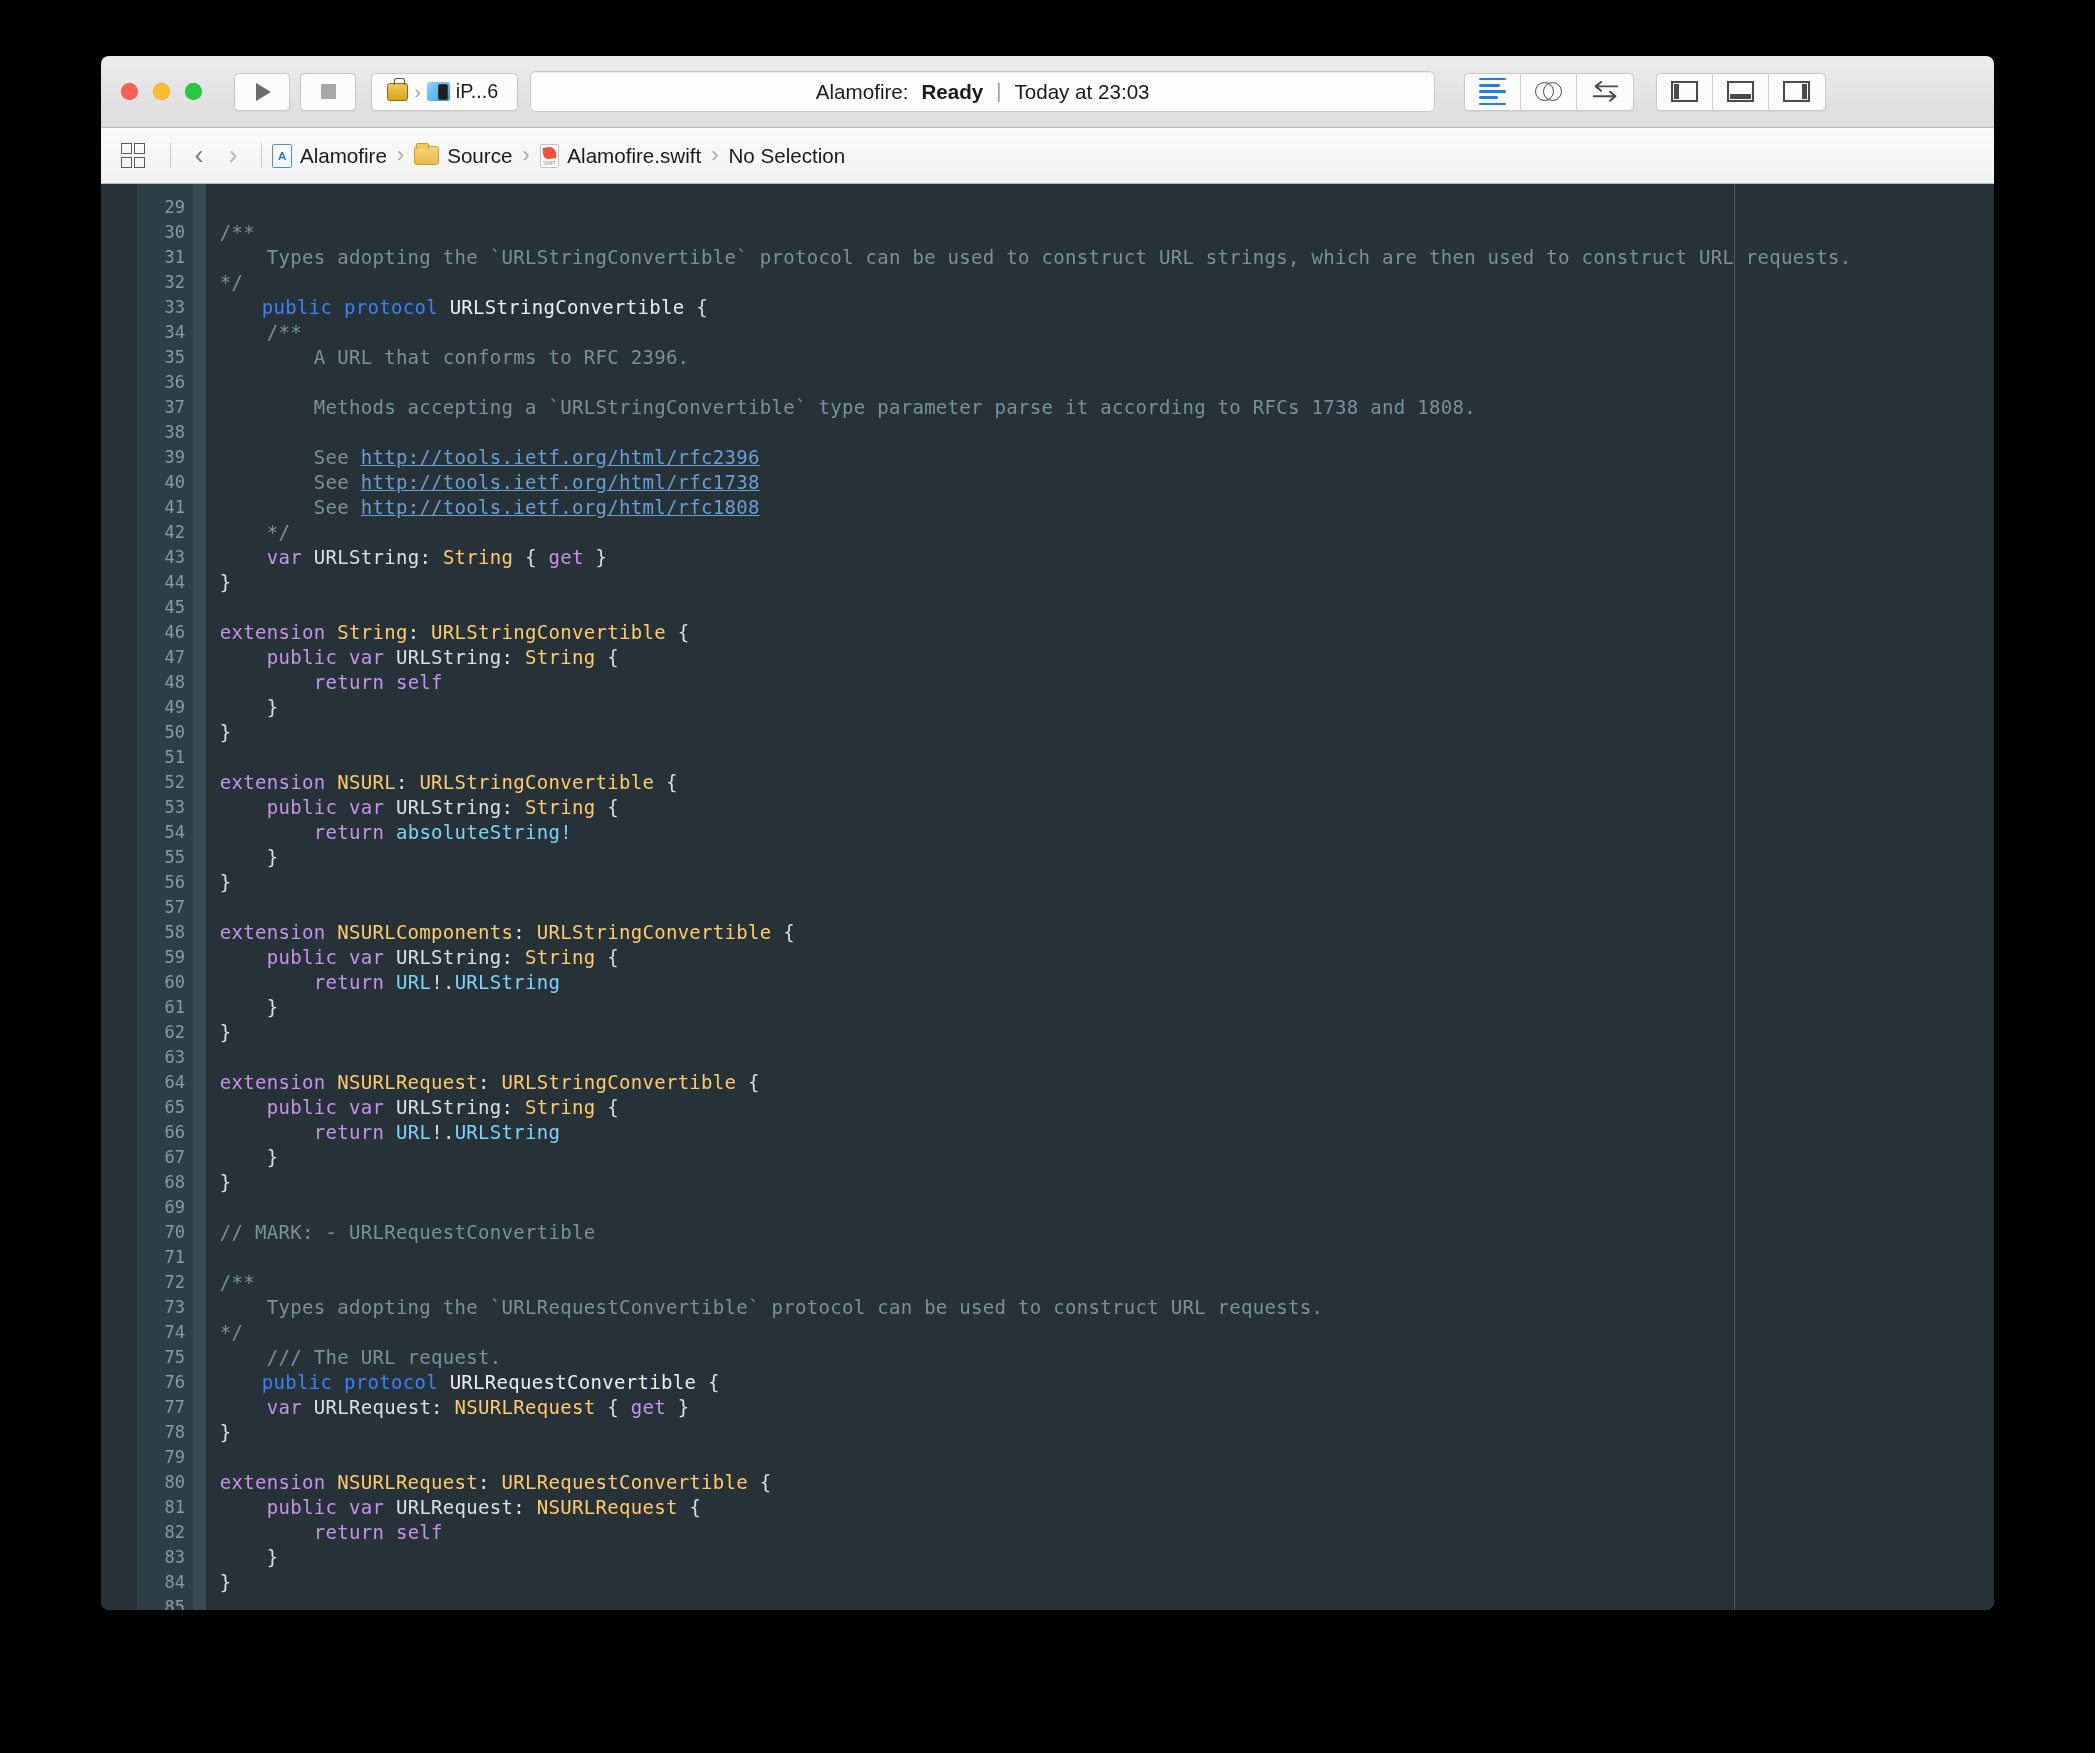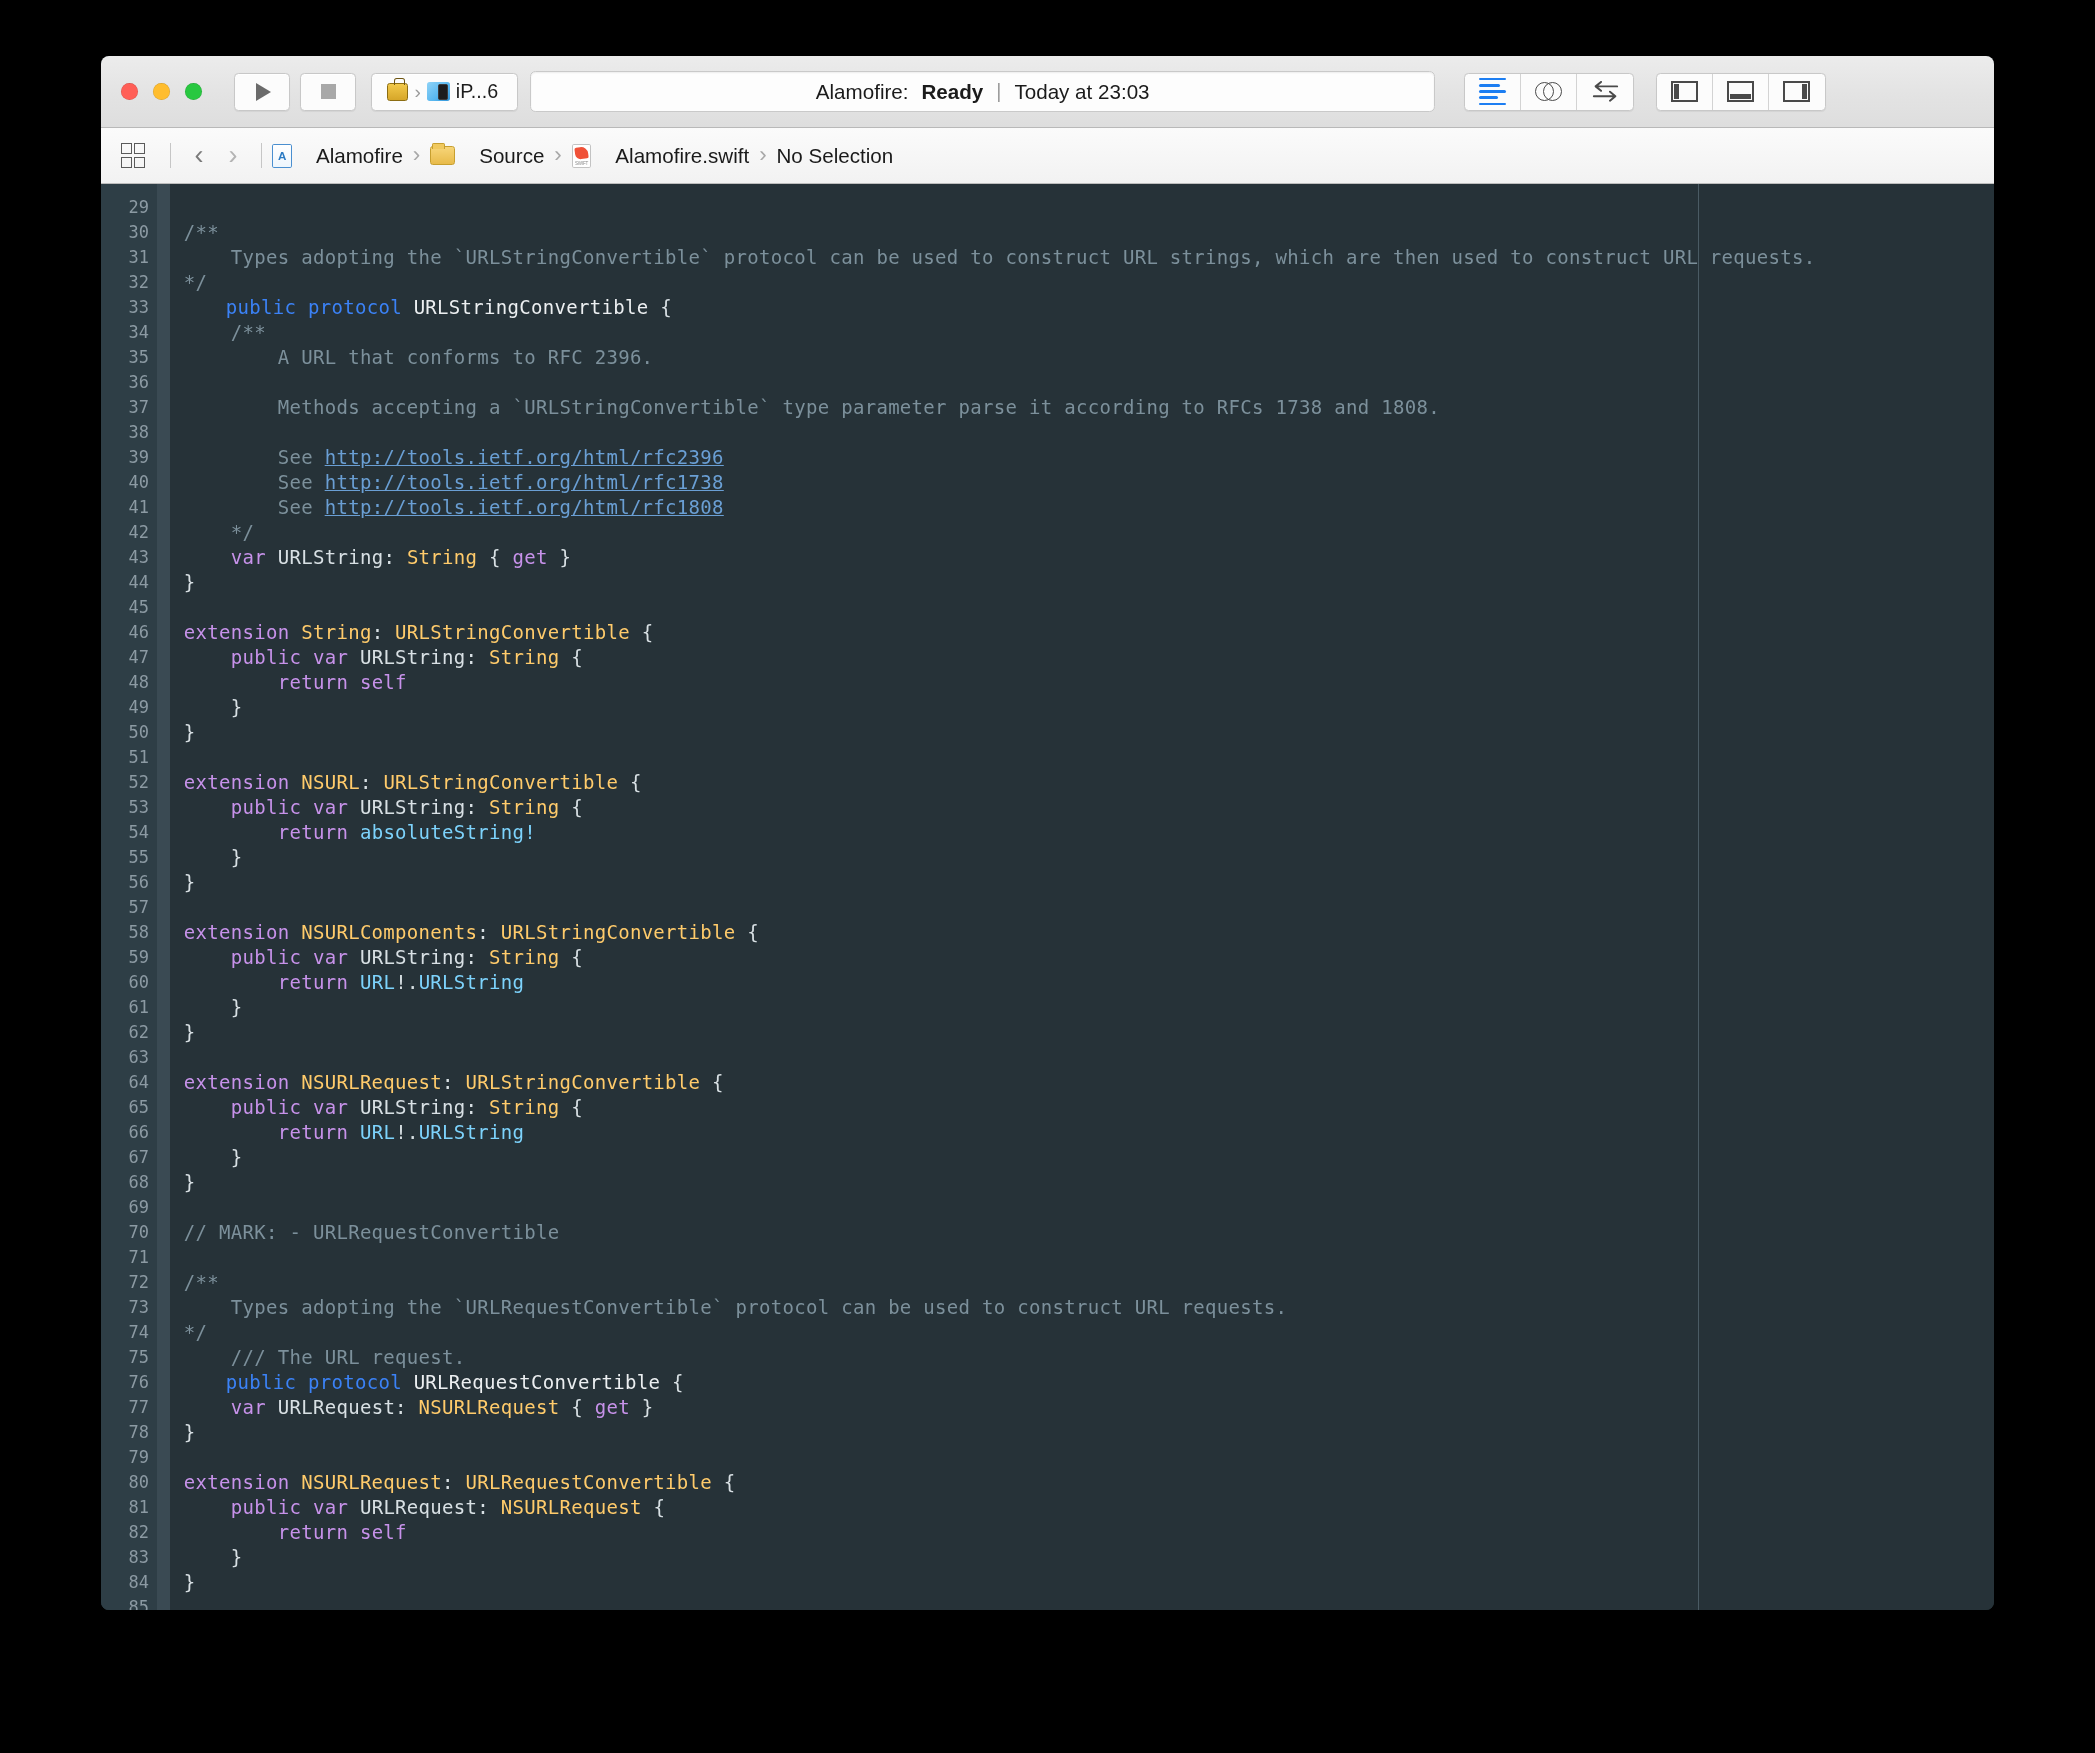--- a/index.html
+++ b/index.html
@@ -139,21 +139,21 @@
     display: flex; align-items: center;
     padding: 0 16px;
     gap: 0;
   }
   #grid-toggle { width:32px; height:29px; display:flex; align-items:center; justify-content:center; margin-right: 10.7px;}
   .grid4 { display:grid; grid-template-columns: 10.7px 10.7px; grid-template-rows: 10.7px 10.7px; gap:2.7px; }
   .grid4 i { border: 1.8px solid #5a5a5a; display:block; }
   .vsep { width:0.9px; height:25px; background:#c6c6c6; margin: 0 10.7px; }
   .navarrow { font-size: 27px; color:#7b7b7b; padding: 0 12.5px; line-height:1; }
   .navarrow.dim { color:#b4b4b4; }
-  .crumb { display:flex; align-items:center; gap:24px; font-size: 20.6px; color:#1a1a1a; }
+  .crumb { display:flex; align-items:center; gap:8px; font-size: 20.6px; color:#1a1a1a; }
   .crumb-sep { font-size: 22.4px; color:#a8a8a8; padding: 0 9.9px; line-height:1; }
   .ico-proj {
     width:19.7px; height:24px; border-radius:1.8px;
     background: linear-gradient(180deg,#ffffff,#eef6fd);
     border:1.3px solid #4a8fd0; position:relative;
   }
   .ico-proj:after{ content:"A"; position:absolute; inset:0; display:flex; align-items:center; justify-content:center;
     font-size:11.6px; color:#2b7bc4; font-weight:bold; }
   .ico-folder {
     width:25px; height:19.7px; border-radius:2.7px;
@@ -172,20 +172,21 @@
     font-size:4.5px; color:#8a8a8a; letter-spacing:-0.2px; }
 
   
   #editor {
     position: relative;
     height: calc(100% - 127px);
     background: #263238;
     display: flex;
     overflow: hidden;
     font-family: "DejaVu Sans Mono", "Liberation Mono", monospace;
+    padding-left: 36px;
   }
   #gutter {
     width: 56px;
     background: #2e3e46;
     flex: none;
     padding-top: 10.7px;
     text-align: right;
   }
   #gutter .ln {
     height: 25px; line-height: 25px;

